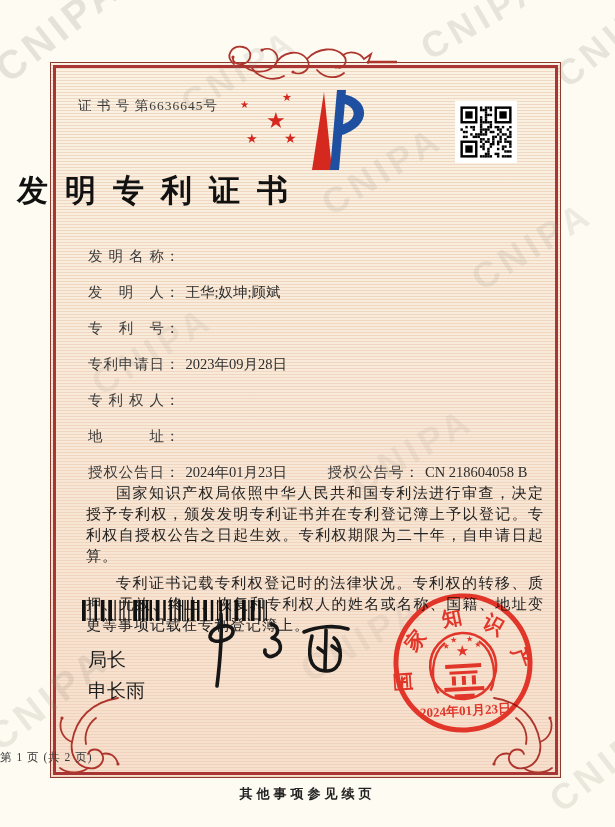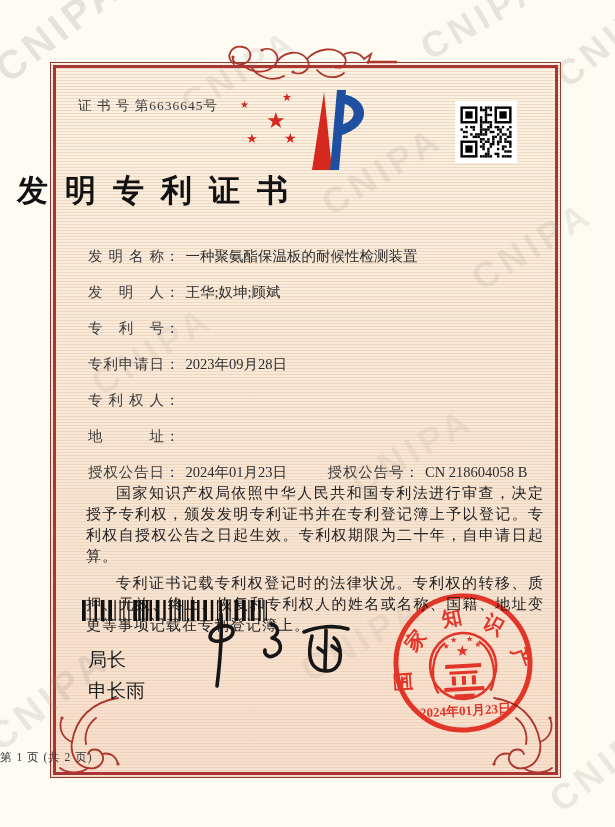--- a/index.html
+++ b/index.html
@@ -307,21 +307,20 @@
     <div class="fields">
 
       <div class="frow">
           <span class="flabel js-spread">
             <span>发</span>
             <span>明</span>
             <span>名</span>
             <span>称</span>
           </span>
           <span class="fcolon">：</span>
-          <span class="fvalue">一种聚氨酯保温板的耐候性检测装置</span>
         </div>
         <div class="frow">
           <span class="flabel js-spread">
             <span>发</span>
             <span>明</span>
             <span>人</span>
           </span>
           <span class="fcolon">：</span>
           <span class="fvalue">王华;奴坤;顾斌</span>
         </div>
@@ -469,15 +468,16 @@
         <rect x="63" y="88" width="4" height="9"></rect>
         <rect x="73" y="88" width="4" height="9"></rect>
         <rect x="83" y="88" width="4" height="9"></rect>
         <rect x="55" y="99" width="40" height="4"></rect>
         <rect x="65" y="106" width="20" height="4"></rect>
       </g>
       <text x="75" y="127" text-anchor="middle" font-size="13" font-weight="bold" fill="#df281c" font-family="Liberation Serif, DejaVu Serif, serif">2024年01月23日</text>
     </svg>
 
     <div class="page-info">第 1 页 (共 2 页)</div>
+    <div class="footer-note">其他事项参见续页</div>
 
   </div>
 </div>
 
 </body></html>

